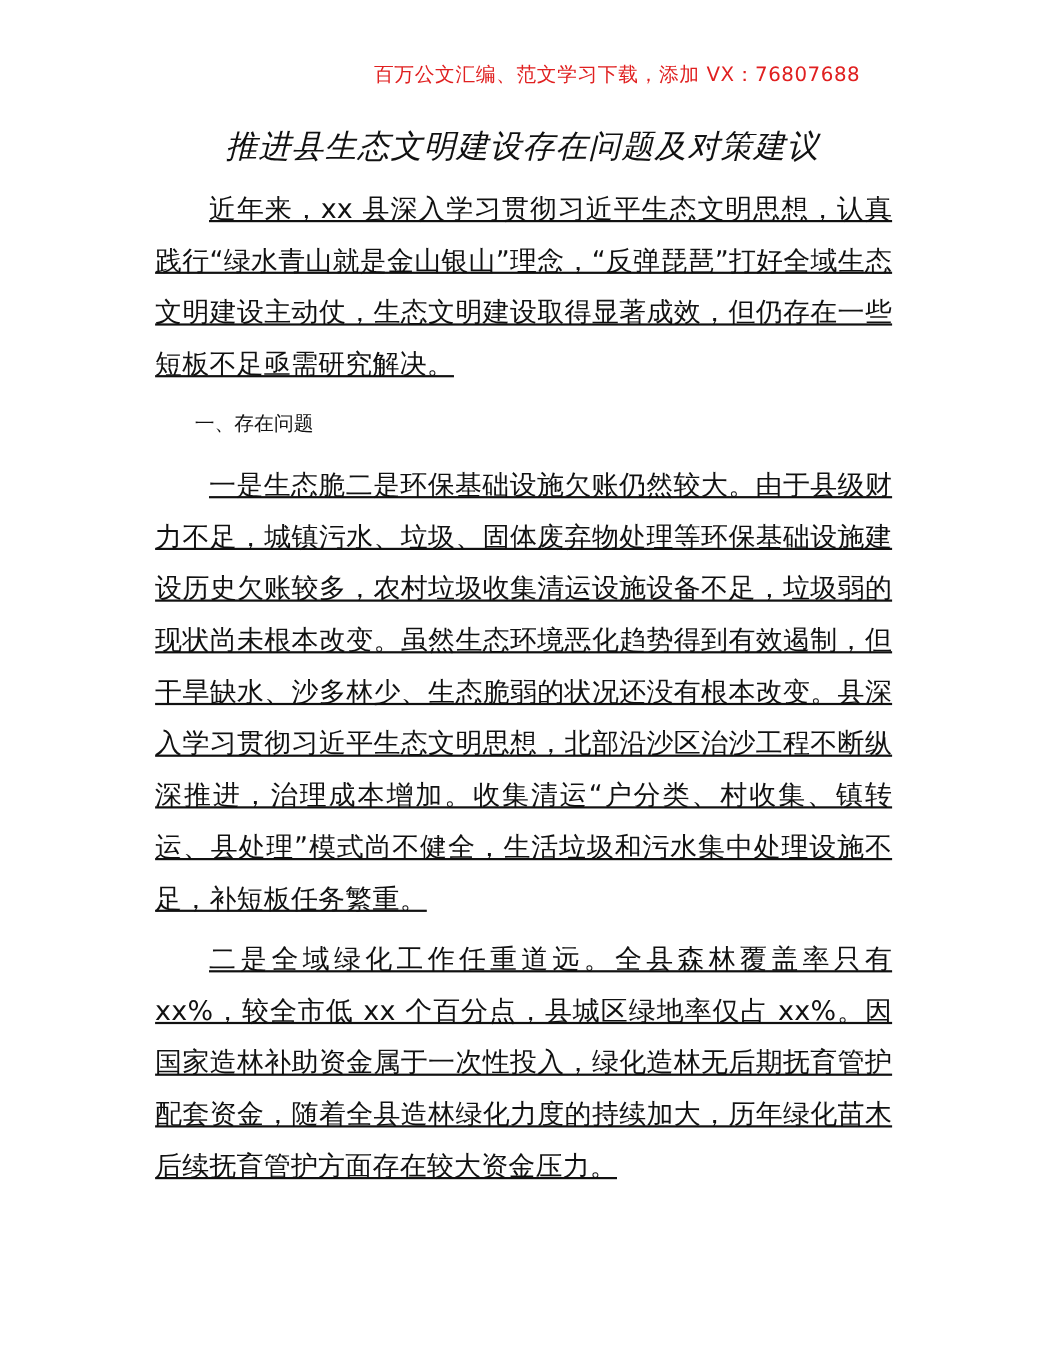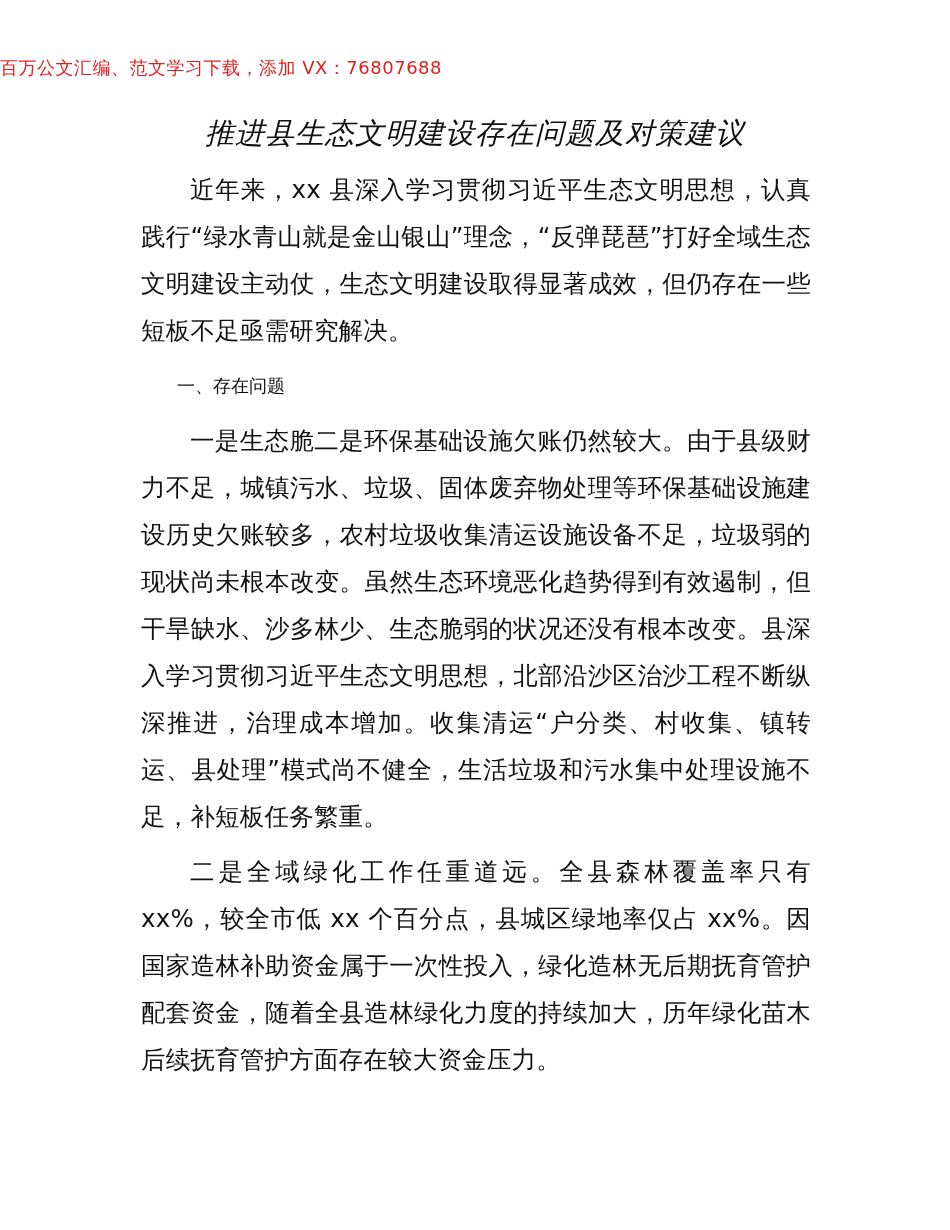--- a/index.html
+++ b/index.html
@@ -1,24 +1,24 @@
 <!DOCTYPE html>
 <html><head>
 <meta charset="utf-8">
 <style>
   html, body { margin: 0; padding: 0; background: #ffffff; }
   body { width: 950px; height: 1230px; position: relative; overflow: hidden;
          font-family: "DejaVu Sans", "Liberation Sans", sans-serif; color: #111111; }
-  .watermark { position: absolute; top: 56px; left: 0; width: 766px; text-align: left;
+  .watermark { position: absolute; top: 56px; left: 16px; width: 766px; text-align: right;
                font-size: 18px; color: #e02020; letter-spacing: 0.5px; }
   .title { position: absolute; top: 114px; left: 0; width: 950px; text-align: center;
            font-size: 29px; color: #111; letter-spacing: 1px; font-style: italic; }
   .content { position: absolute; top: 166px; left: 141px; width: 670px; }
   .para { font-size: 24.5px; line-height: 47px; margin: 0 0 8px 0; text-align: justify;
-          text-indent: 2em; letter-spacing: 0.2px; }
+          text-indent: 2em; letter-spacing: 0.2px; text-decoration: underline; }
   .heading { font-size: 18px; line-height: 47px; margin: 0 0 8px 0; text-indent: 2em; }
 </style>
 </head>
 <body>
 
 <div class="watermark">百万公文汇编、范文学习下载，添加 VX：76807688</div>
 
 <div class="title">推进县生态文明建设存在问题及对策建议</div>
 
 <div class="content">

